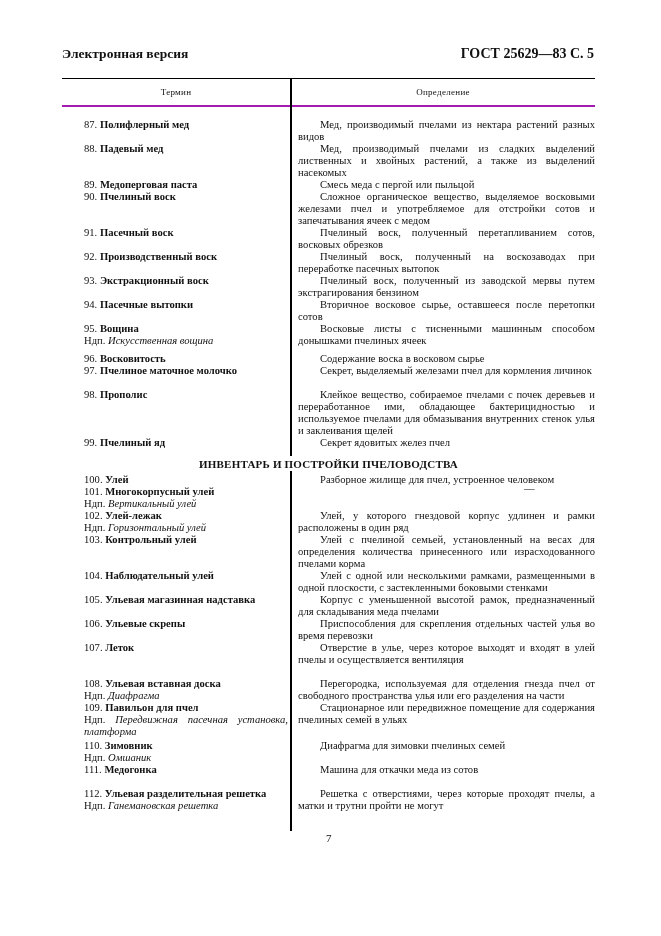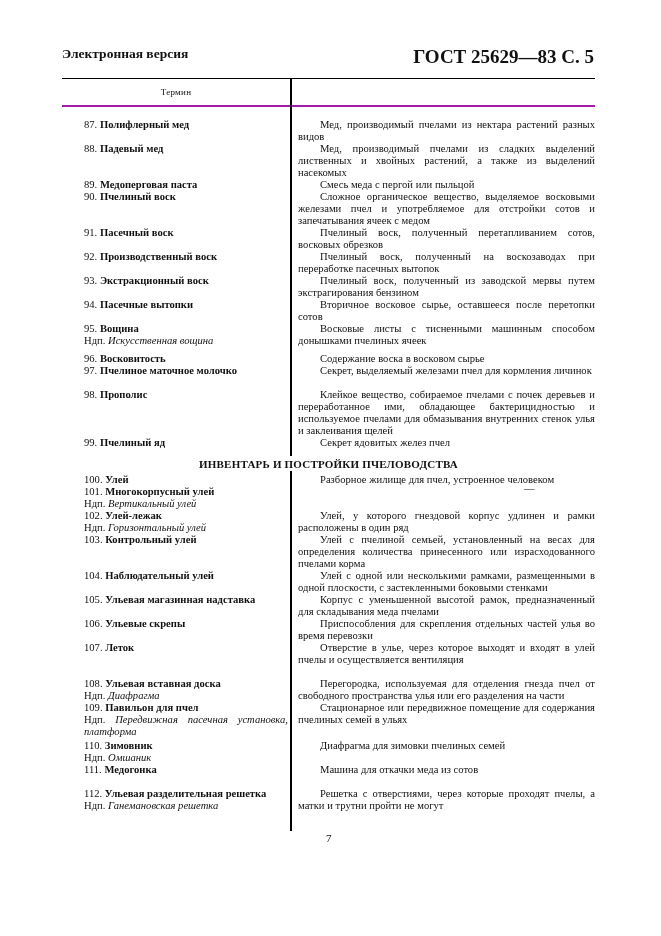--- a/index.html
+++ b/index.html
@@ -1,19 +1,19 @@
 <!DOCTYPE html>
 <html><head>
 <meta charset="utf-8">
 <style>
   html, body { margin: 0; padding: 0; background: #ffffff; }
   body { width: 661px; height: 936px; position: relative; overflow: hidden;
          font-family: "Liberation Serif", "DejaVu Serif", serif; color: #111; }
   .hdr-left { position: absolute; left: 62px; top: 46px; font-weight: bold; font-size: 13.5px; }
-  .hdr-right { position: absolute; right: 67px; top: 46px; font-weight: bold; font-size: 19px; }
+  .hdr-right { position: absolute; right: 67px; top: 46px; font-weight: bold; font-size: 14px; }
   .tbl { position: absolute; left: 62px; top: 78px; width: 533px; }
   .thead { position: relative; height: 26px; border-top: 1.5px solid #000; border-bottom: 2px solid #a21caf; font-size: 9px; letter-spacing: 0.3px; }
   .thead .c1 { position: absolute; left: 0; width: 228px; top: 8px; text-align: center; }
   .thead .c2 { position: absolute; left: 229px; right: 0; top: 8px; text-align: center; }
   .vline { position: absolute; left: 228px; width: 2px; background: #000; }
   .row { position: absolute; left: 0; width: 533px; font-size: 10.6px; line-height: 11.9px; }
   .term { position: absolute; left: 22px; width: 204px; }
   .term .num { display: inline-block; }
   .term b { font-weight: bold; }
   .term .ndp { display: block; margin-left: -22px; padding-left: 22px; }
@@ -26,20 +26,21 @@
 </style>
 </head>
 <body>
 
 <div class="hdr-left">Электронная версия</div>
 <div class="hdr-right">ГОСТ 25629—83 С. 5</div>
 
 <div class="tbl">
   <div class="thead">
     <div class="c1">Термин</div>
+    <div class="c2">Определение</div>
   </div>
   <div class="vline" style="top:0; height:378px;"></div>
   <div class="vline" style="top:393px; height:360px;"></div>
 
   <div id="rows">
       <div class="row" style="top: 41px;">
         <div class="term"><span class="num">87.</span> <b>Полифлерный мед</b></div>
         <div class="def">Мед, производимый пчелами из нектара растений разных видов</div>
       </div>
       <div class="row" style="top: 65px;">

